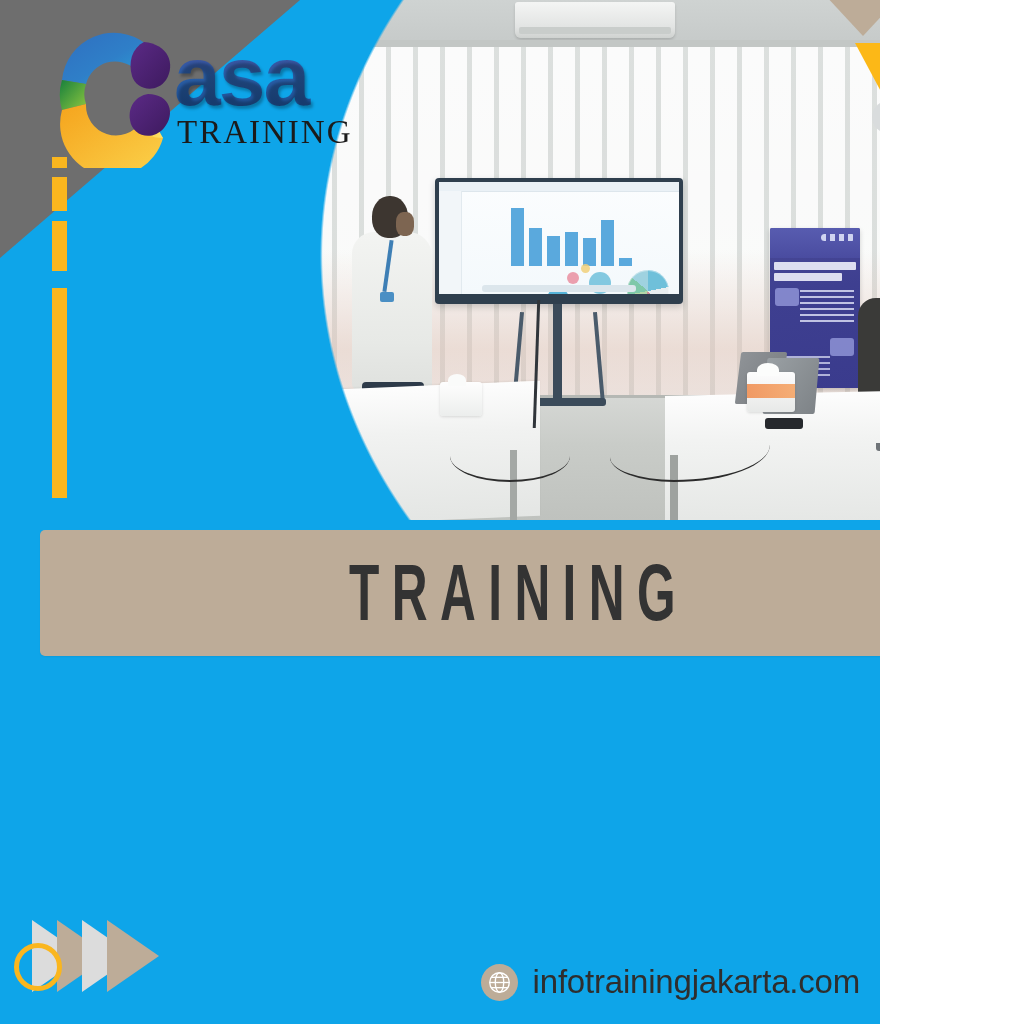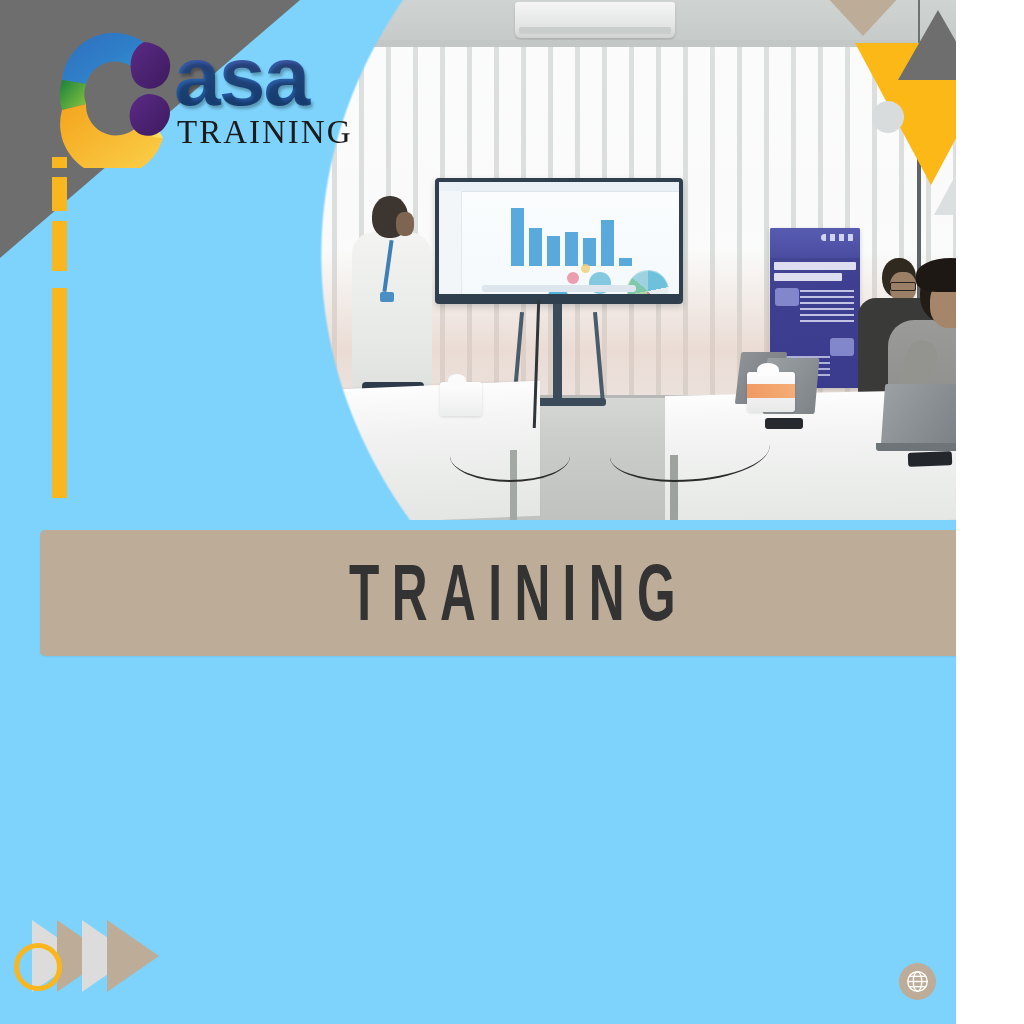--- a/index.html
+++ b/index.html
@@ -5,24 +5,24 @@
   html, body {
     margin: 0;
     padding: 0;
     background: #ffffff;
   }
   body {
     font-family: "Liberation Sans", sans-serif;
   }
   #poster {
     position: relative;
-    width: 956px;
+    width: 880px;
     height: 1024px;
     overflow: hidden;
-    background: #7dd3fc;
+    background: #0ea5e9;
   }
 
   
   .corner-wedge {
     position: absolute;
     left: 0; top: 0;
     width: 300px; height: 258px;
     background: #6e6e6e;
     clip-path: polygon(0 0, 300px 0, 0 258px);
     z-index: 3;
@@ -575,15 +575,16 @@
   <div class="site-footer">
     <span class="globe-badge">
       <svg width="23" height="23" viewBox="0 0 24 24" fill="none" stroke="#ffffff" stroke-width="1.4">
         <circle cx="12" cy="12" r="10.2"></circle>
         <ellipse cx="12" cy="12" rx="4.4" ry="10.2"></ellipse>
         <line x1="1.8" y1="12" x2="22.2" y2="12"></line>
         <line x1="3.4" y1="6.6" x2="20.6" y2="6.6"></line>
         <line x1="3.4" y1="17.4" x2="20.6" y2="17.4"></line>
       </svg>
     </span>
+    <span class="site-url">infotrainingjakarta.com</span>
   </div>
 
 </div>
 
 </body></html>

